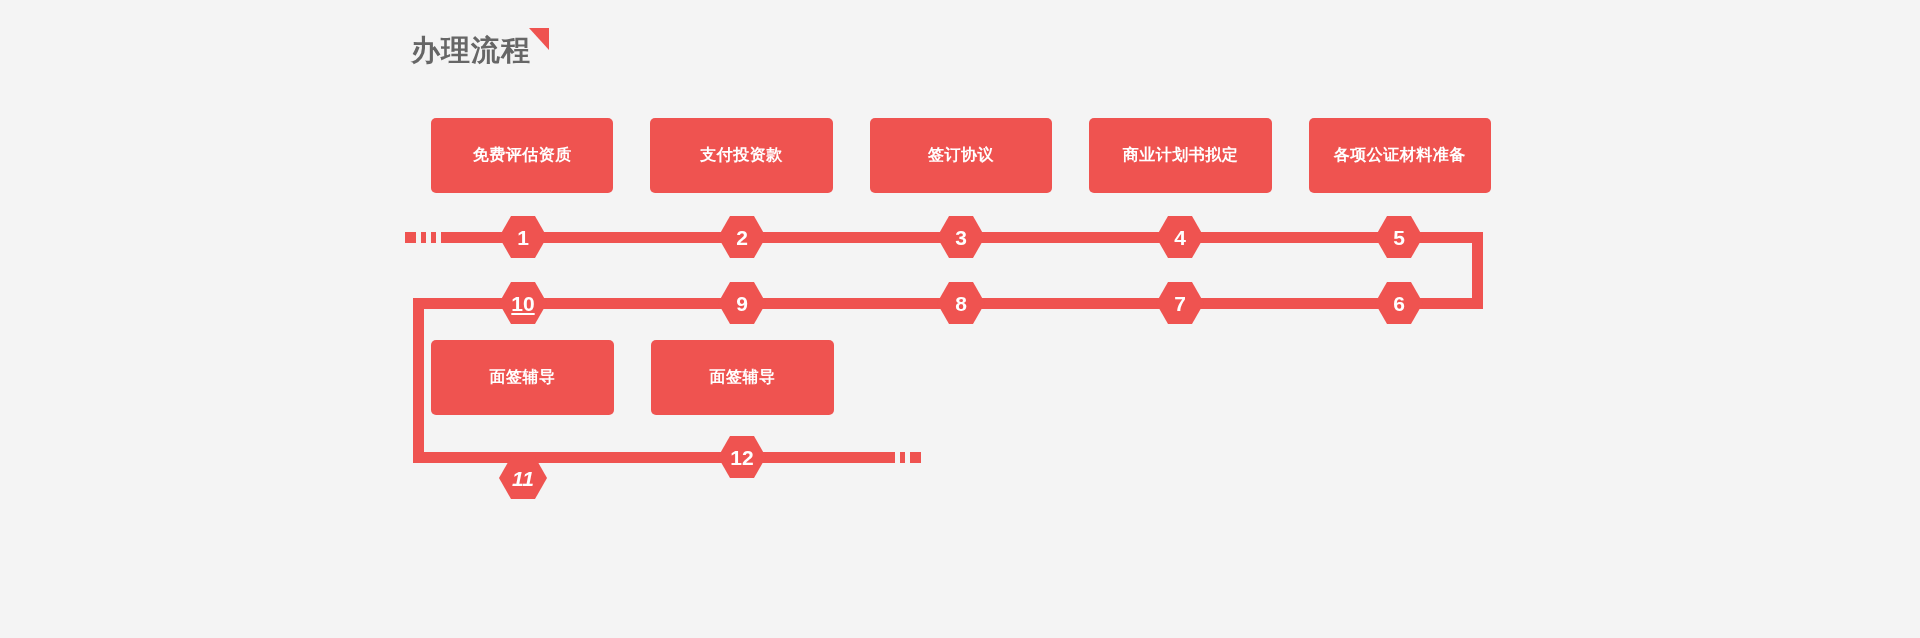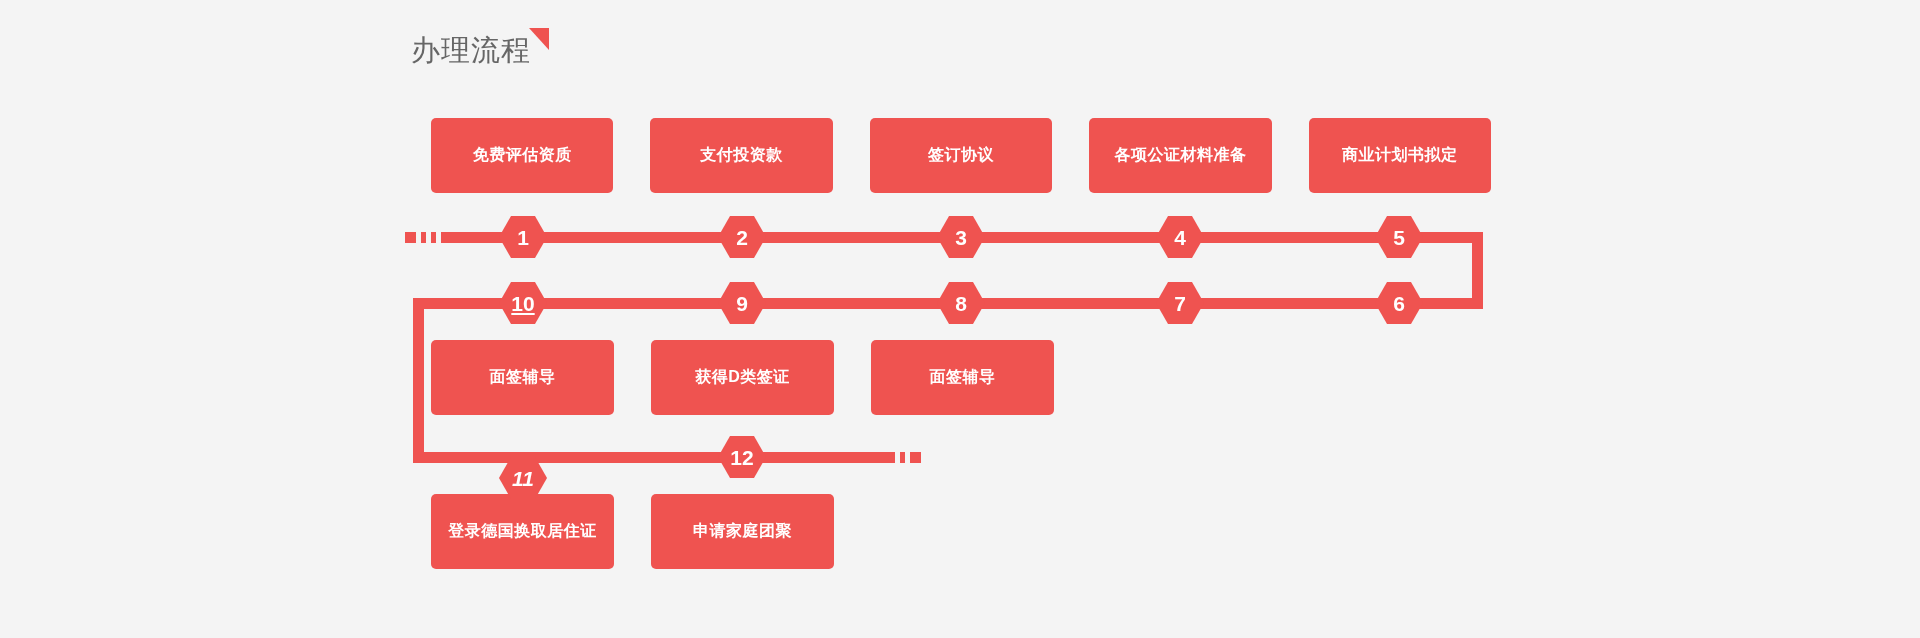--- a/index.html
+++ b/index.html
@@ -26,21 +26,21 @@
   
   .title-wrap {
     position: absolute;
     left: 411px;
     top: 36px;
     display: flex;
     align-items: flex-start;
   }
   .title-text {
     font-size: 29px;
-    font-weight: normal;
+    font-weight: bold;
     color: #666666;
     letter-spacing: 1px;
     line-height: 1;
     white-space: nowrap;
   }
   .title-flag {
     width: 0;
     height: 0;
     margin-left: -2px;
     margin-top: -8px;
@@ -151,34 +151,29 @@
     <div class="title-text">办理流程</div>
     <div class="title-flag"></div>
   </div>
 
   <div class="flow">
 
     <div class="box-row row1">
       <div class="flow-box">免费评估资质</div>
       <div class="flow-box">支付投资款</div>
       <div class="flow-box">签订协议</div>
+      <div class="flow-box">商业计划书拟定</div>
       <div class="flow-box">各项公证材料准备</div>
-      <div class="flow-box">商业计划书拟定</div>
     </div>
 
     <div class="box-row row2">
       <div class="flow-box">面签辅导</div>
-      <div class="flow-box">获得D类签证</div>
       <div class="flow-box">面签辅导</div>
     </div>
 
-    <div class="box-row row3">
-      <div class="flow-box">登录德国换取居住证</div>
-      <div class="flow-box">申请家庭团聚</div>
-    </div>
 
     <div class="line line-h track-a"></div>
     <div class="line line-h track-b"></div>
     <div class="line line-h track-c"></div>
     <div class="line line-v turn-right"></div>
     <div class="line line-v turn-left"></div>
 
     <div class="dash-group lead-in">
       <div class="dash dash-sq"></div>
       <div class="dash dash-sm"></div>

